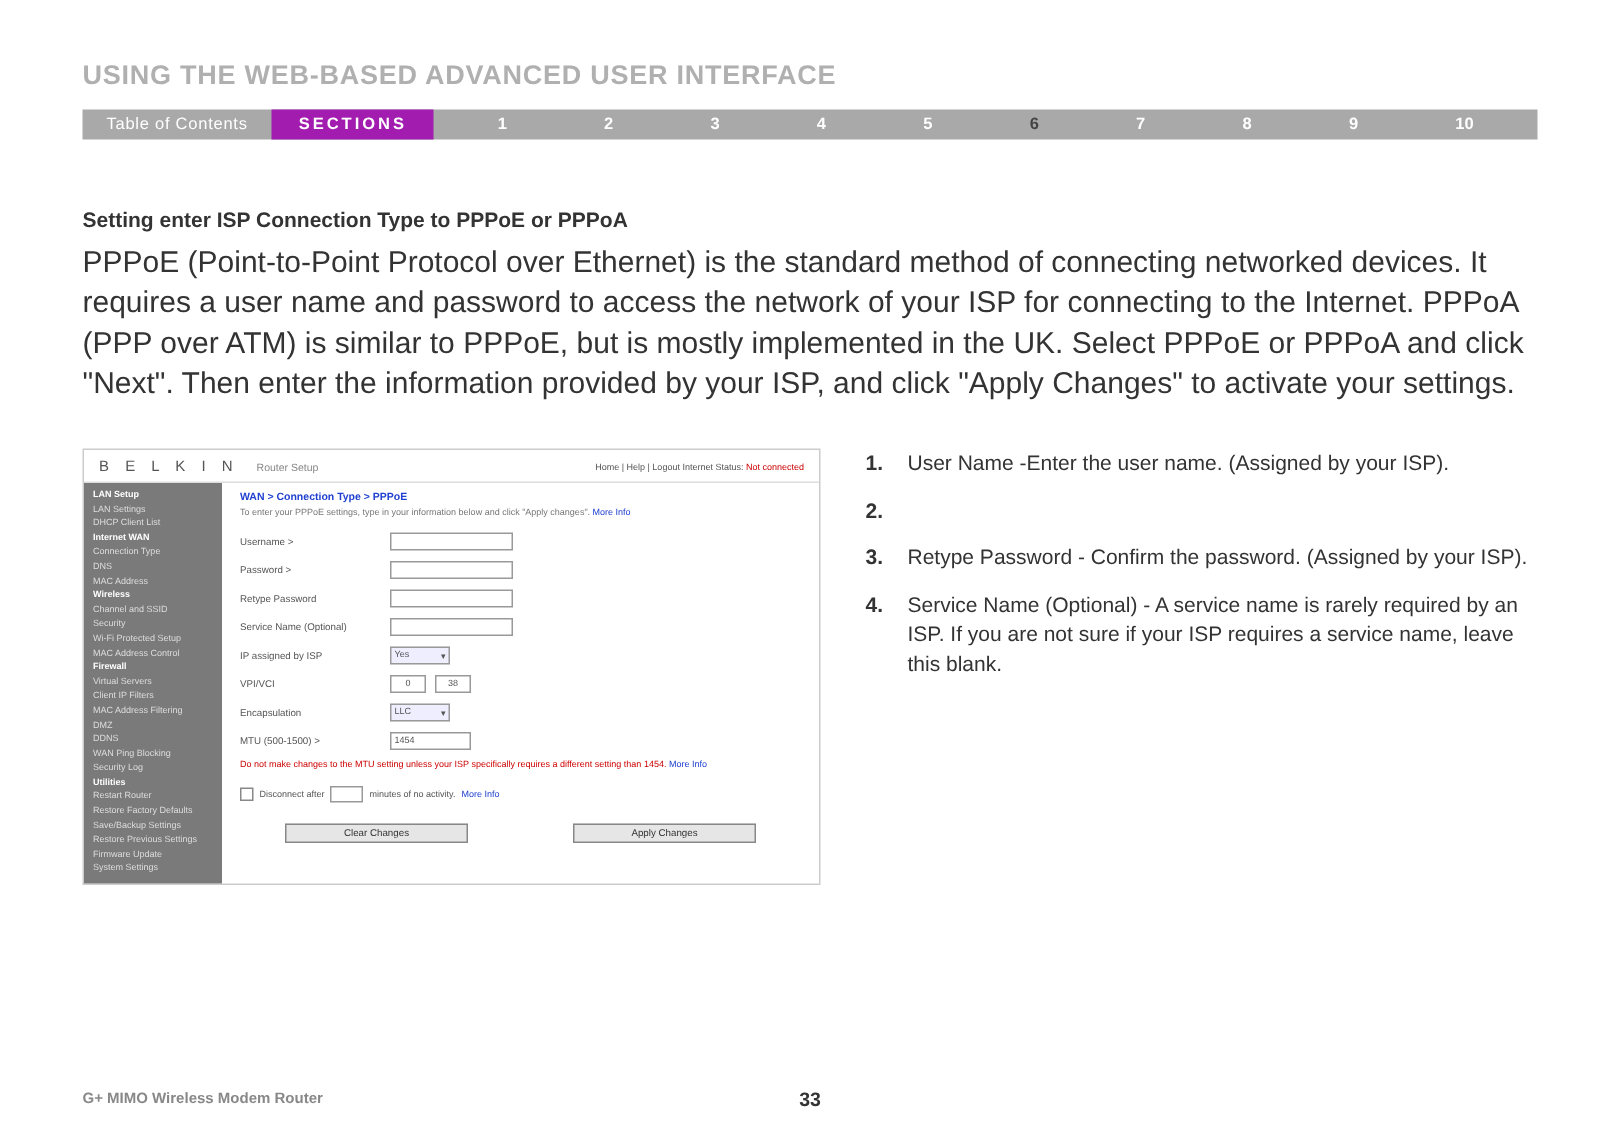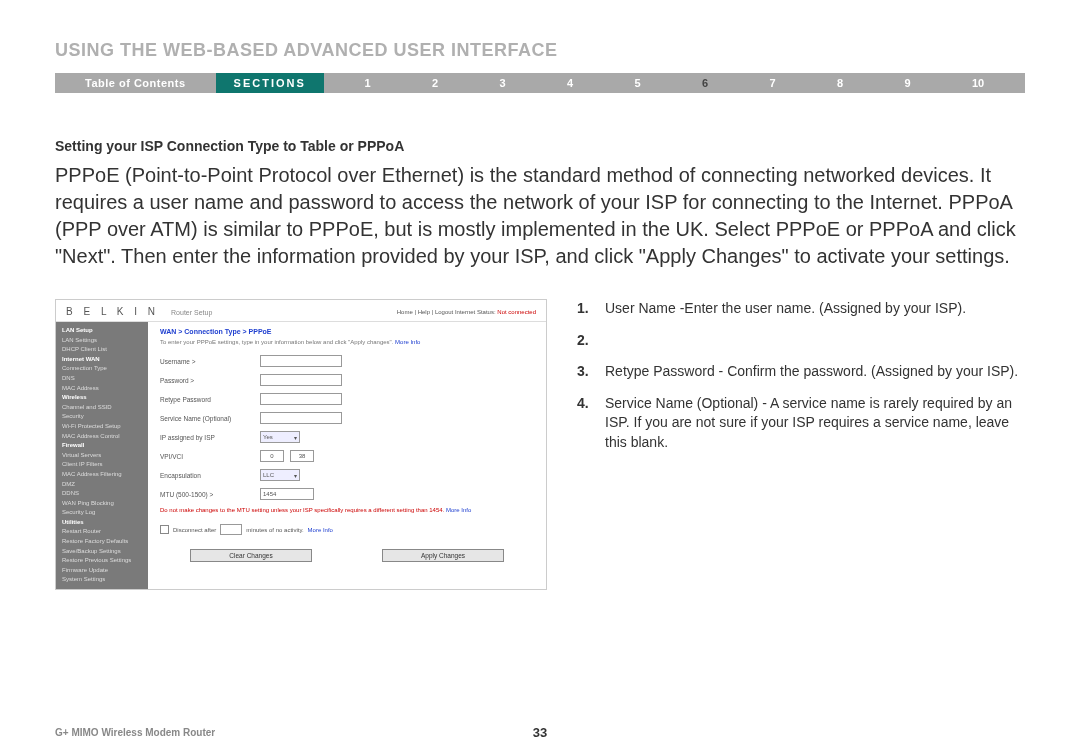--- a/index.html
+++ b/index.html
@@ -24,26 +24,26 @@
   }
   .nav-bar {
     display: flex;
     align-items: center;
     background: #a9a9a9;
     height: 20px;
     font-size: 11px;
     color: #fff;
   }
   .nav-toc {
-    padding: 0 30px;
-    font-weight: bold;
+    padding: 0 16px;
+    font-weight: normal;
     letter-spacing: 0.5px;
   }
   .nav-sections {
-    background: #0f766e;
+    background: #a21caf;
     padding: 0 18px;
     height: 100%;
     display: flex;
     align-items: center;
     font-weight: bold;
     letter-spacing: 2px;
   }
   .nav-nums {
     display: flex;
     flex: 1;
@@ -197,21 +197,21 @@
       <span class="nav-num">5</span>
       <span class="nav-num active">6</span>
       <span class="nav-num">7</span>
       <span class="nav-num">8</span>
       <span class="nav-num">9</span>
       <span class="nav-num">10</span>
     </div>
   </div>
 
   <div class="content">
-    <div class="subheading">Setting your ISP Connection Type to Table or PPPoA</div>
+    <div class="subheading">Setting enter ISP Connection Type to PPPoE or PPPoA</div>
     <div class="body-text">PPPoE (Point-to-Point Protocol over Ethernet) is the standard method of connecting networked devices. It requires a user name and password to access the network of your ISP for connecting to the Internet. PPPoA (PPP over ATM) is similar to PPPoE, but is mostly implemented in the UK. Select PPPoE or PPPoA and click "Next". Then enter the information provided by your ISP, and click "Apply Changes" to activate your settings.</div>
 
     <div class="two-col">
 
       <div class="shot">
         <div class="shot-header">
           <div>
             <span class="shot-logo">B E L K I N</span>
             <span class="shot-sub">Router Setup</span>
           </div>

